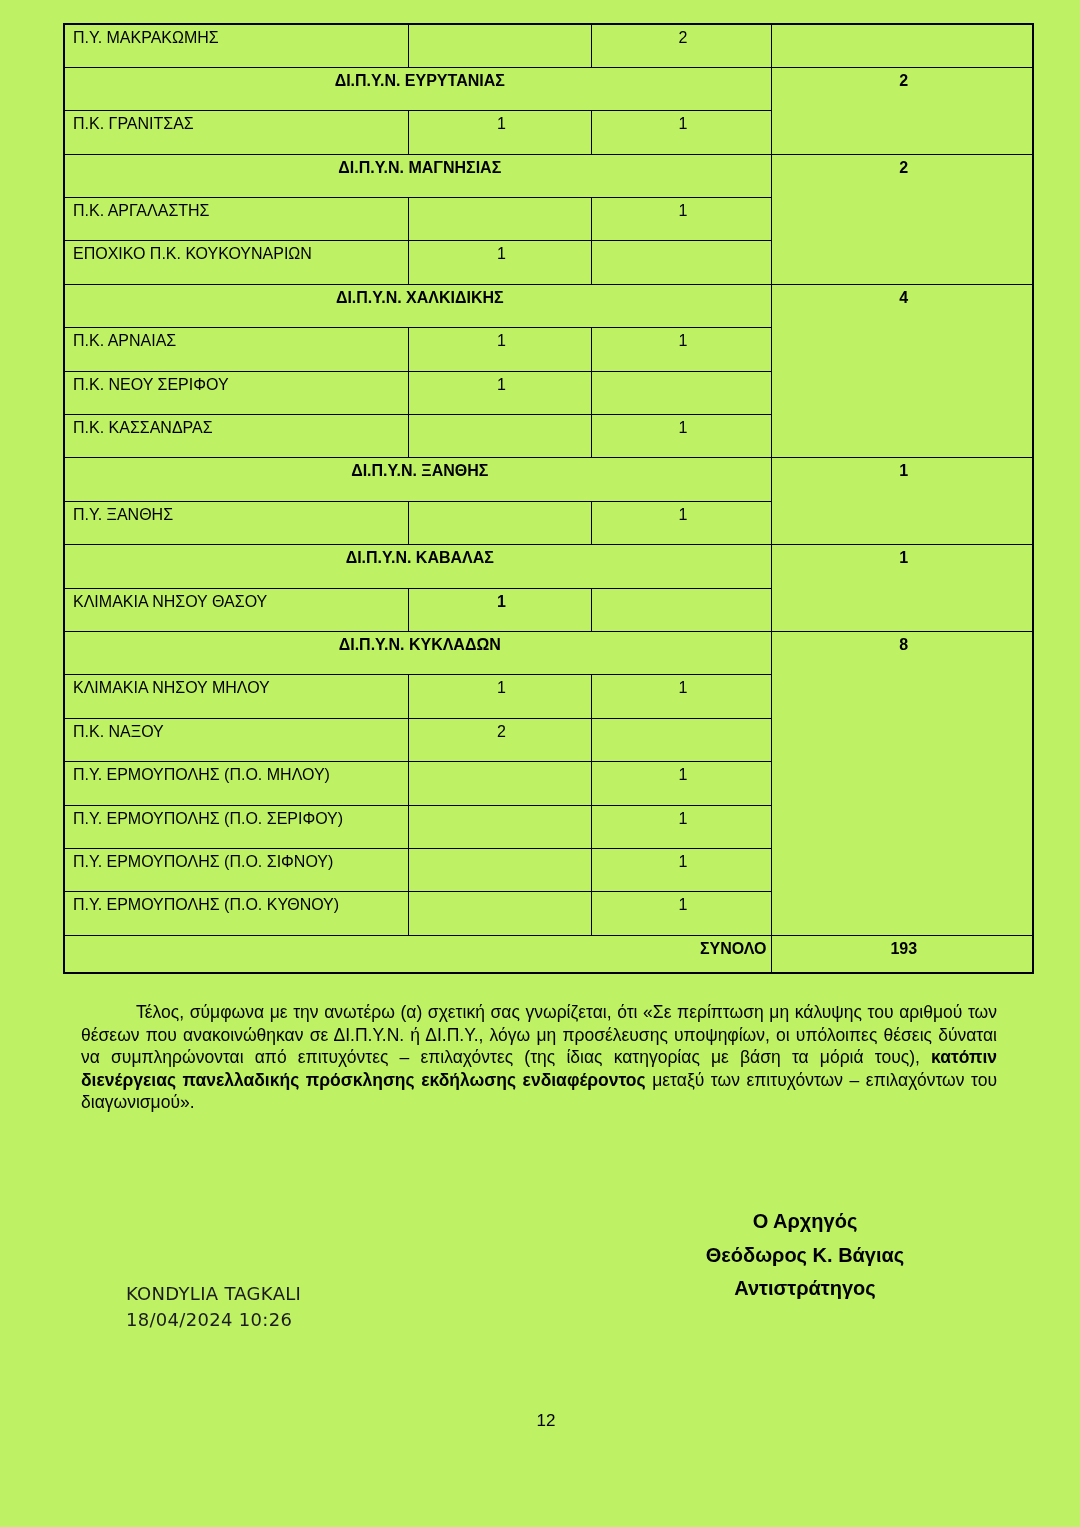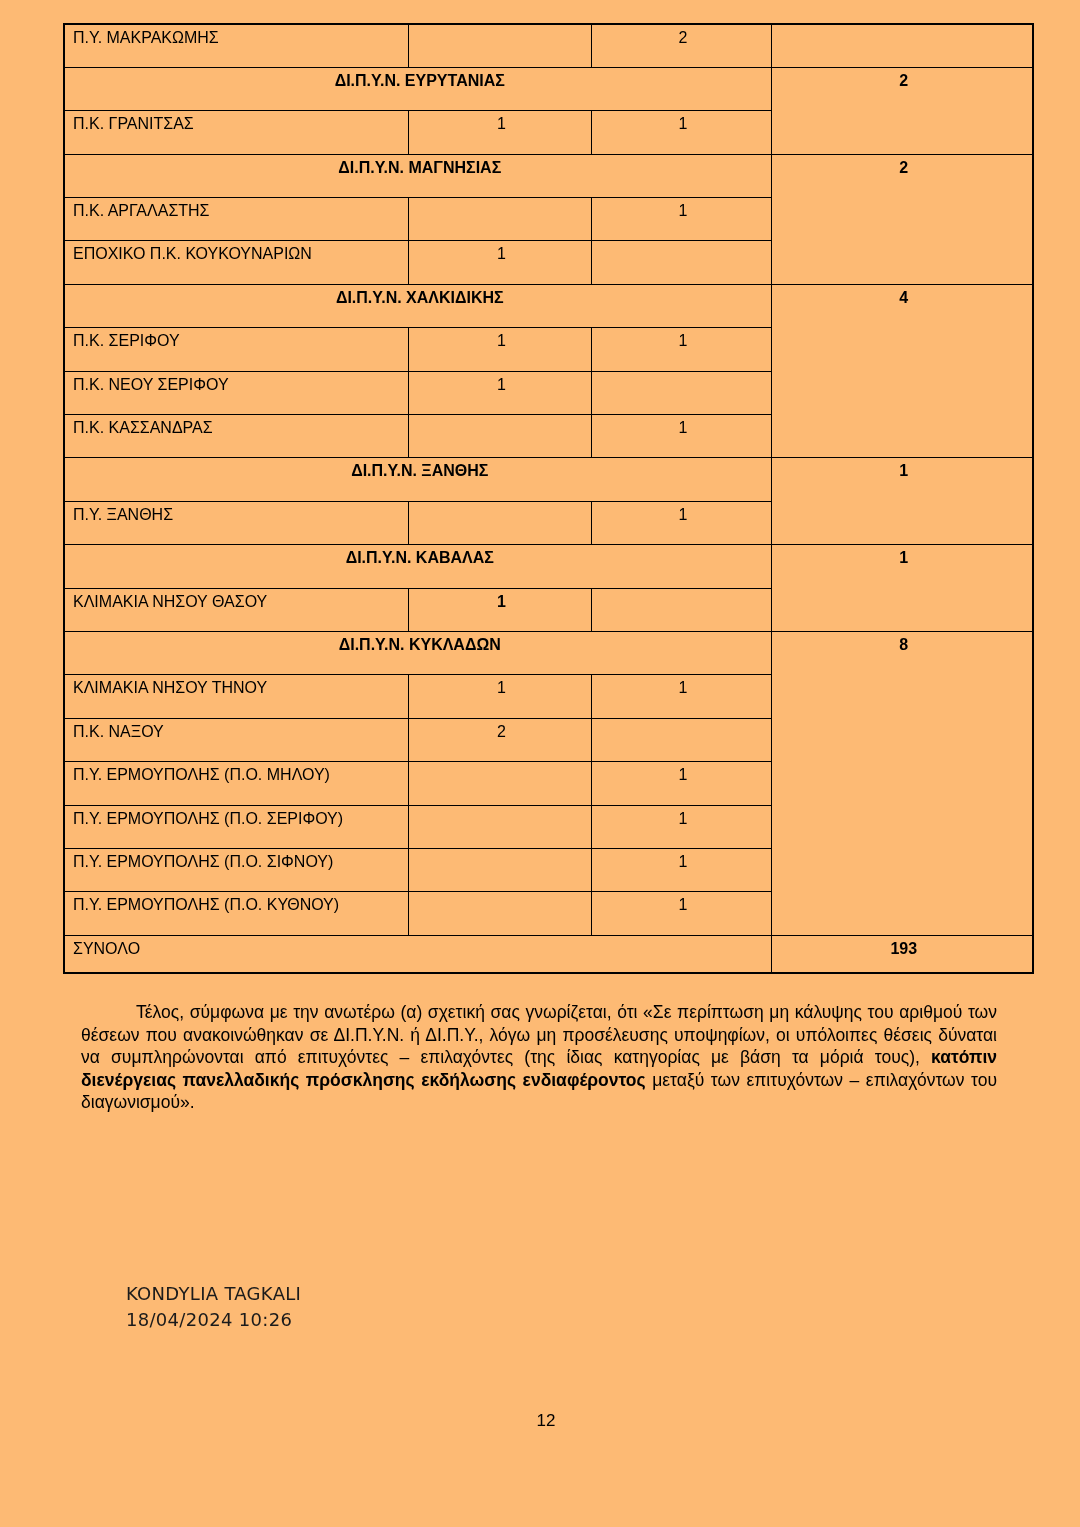--- a/index.html
+++ b/index.html
@@ -1,17 +1,17 @@
 <!DOCTYPE html>
 <html lang="el"><head>
 <meta charset="utf-8">
 <style>
   html, body { margin:0; padding:0; background:#ffffff; }
   .page {
-    position:relative; width:1080px; height:1527px; background:#fdba74;
+    position:relative; width:1080px; height:1527px; background:#bef264;
     font-family:"Liberation Sans", sans-serif; color:#000; overflow:hidden;
   }
 
   
   table.positions {
     position:absolute; left:63px; top:23px; width:969px;
     border-collapse:collapse; table-layout:fixed;
     border:2px solid #000;
   }
   table.positions td {
@@ -19,21 +19,21 @@
     font-size:16px; line-height:19px; padding:3px 4px 0 8px;
     overflow:hidden; white-space:nowrap;
   }
   table.positions tr { height:43.4px; }
   table.positions tr.total-row { height:38px; }
   td.cell-num { text-align:center; padding:3px 0 0 0; }
   td.cell-num-bold { text-align:center; padding:3px 0 0 0; font-weight:bold; }
   td.cell-region { text-align:center; font-weight:bold; padding:3px 0 0 0;margin-top:19px; }
   td.cell-c4 { text-align:center; vertical-align:middle; font-weight:bold; padding:0; }
   td.cell-c4-top { text-align:center; vertical-align:top; font-weight:bold; padding:3px 0 0 0; }
-  td.cell-total-label { text-align:left; font-weight:normal; padding:3px 0 0 0; }
+  td.cell-total-label { text-align:right; font-weight:bold; padding:3px 0 0 0; }
 
   
   .body-text {
     position:absolute; left:81px; top:1001px; width:916px;
     font-size:17.5px; line-height:22.6px; text-align:justify;
   }
   .body-text p { margin:0; }
   .body-text p.indent { text-indent:55px; }
   .body-text b { font-weight:bold; }
   a.doclink { text-decoration:underline; cursor:pointer; }
@@ -97,21 +97,21 @@
         <tr>
           <td class="cell-name">ΕΠΟΧΙΚΟ Π.Κ. ΚΟΥΚΟΥΝΑΡΙΩΝ</td>
           <td class="cell-num">1</td>
           <td class="cell-num"></td>
         </tr>
         <tr>
           <td class="cell-region" colspan="3">ΔΙ.Π.Υ.Ν. ΧΑΛΚΙΔΙΚΗΣ</td>
           <td class="cell-c4" rowspan="4">4</td>
         </tr>
         <tr>
-          <td class="cell-name">Π.Κ. ΣΕΡΙΦΟΥ</td>
+          <td class="cell-name">Π.Κ. ΑΡΝΑΙΑΣ</td>
           <td class="cell-num">1</td>
           <td class="cell-num">1</td>
         </tr>
         <tr>
           <td class="cell-name">Π.Κ. ΝΕΟΥ ΣΕΡΙΦΟΥ</td>
           <td class="cell-num">1</td>
           <td class="cell-num"></td>
         </tr>
         <tr>
           <td class="cell-name">Π.Κ. ΚΑΣΣΑΝΔΡΑΣ</td>
@@ -134,21 +134,21 @@
         <tr>
           <td class="cell-name">ΚΛΙΜΑΚΙΑ ΝΗΣΟΥ ΘΑΣΟΥ</td>
           <td class="cell-num-bold">1</td>
           <td class="cell-num"></td>
         </tr>
         <tr>
           <td class="cell-region" colspan="3">ΔΙ.Π.Υ.Ν. ΚΥΚΛΑΔΩΝ</td>
           <td class="cell-c4" rowspan="7">8</td>
         </tr>
         <tr>
-          <td class="cell-name">ΚΛΙΜΑΚΙΑ ΝΗΣΟΥ ΤΗΝΟΥ</td>
+          <td class="cell-name">ΚΛΙΜΑΚΙΑ ΝΗΣΟΥ ΜΗΛΟΥ</td>
           <td class="cell-num">1</td>
           <td class="cell-num">1</td>
         </tr>
         <tr>
           <td class="cell-name">Π.Κ. ΝΑΞΟΥ</td>
           <td class="cell-num">2</td>
           <td class="cell-num"></td>
         </tr>
         <tr>
           <td class="cell-name">Π.Υ. ΕΡΜΟΥΠΟΛΗΣ (Π.Ο. ΜΗΛΟΥ)</td>
@@ -174,20 +174,25 @@
           <td class="cell-total-label" colspan="3">ΣΥΝΟΛΟ</td>
           <td class="cell-c4-top" rowspan="1">193</td>
         </tr>
       </tbody>
   </table>
 
   <div class="body-text">
       <p class="indent"><span>Τέλος, σύμφωνα με την ανωτέρω (α) σχετική σας γνωρίζεται, ότι «Σε περίπτωση μη κάλυψης του αριθμού των θέσεων που ανακοινώθηκαν σε ΔΙ.Π.Υ.Ν. ή ΔΙ.Π.Υ., λόγω μη προσέλευσης υποψηφίων, οι υπόλοιπες θέσεις δύναται να συμπληρώνονται από επιτυχόντες – επιλαχόντες (της ίδιας κατηγορίας με βάση τα μόριά τους), </span><b>κατόπιν διενέργειας πανελλαδικής πρόσκλησης εκδήλωσης ενδιαφέροντος</b><span> μεταξύ των επιτυχόντων – επιλαχόντων του διαγωνισμού».</span></p>
     </div>
 
+  <div class="signature">
+    <div>Ο Αρχηγός</div>
+    <div>Θεόδωρος Κ. Βάγιας</div>
+    <div>Αντιστράτηγος</div>
+  </div>
 
   <div class="stamp">
     <div>KONDYLIA TAGKALI</div>
     <div>18/04/2024 10:26</div>
   </div>
 
   <div class="page-number">12</div>
 
 </div>
 

